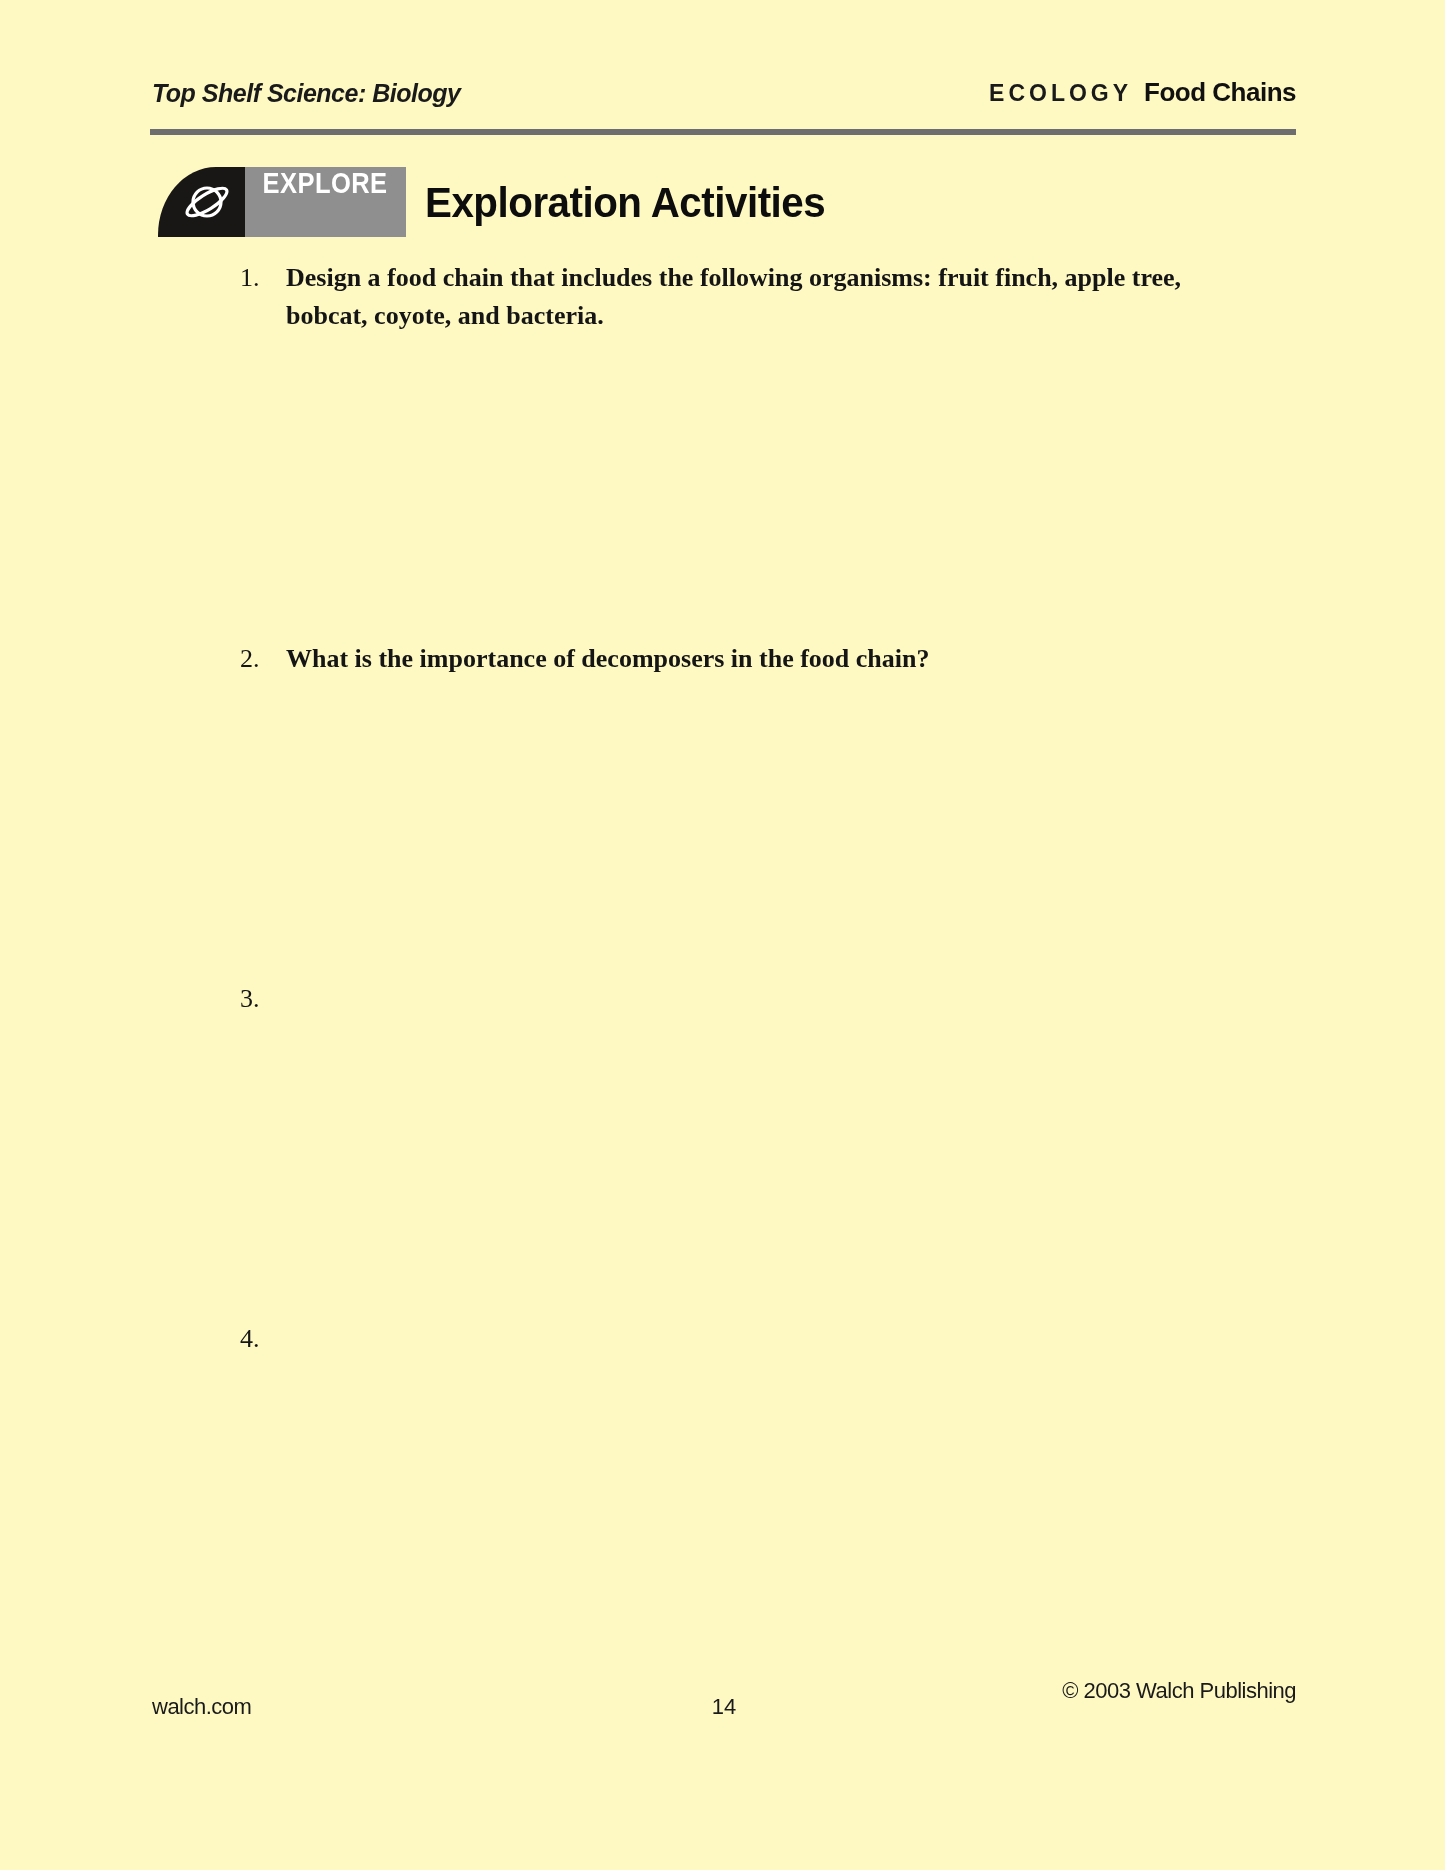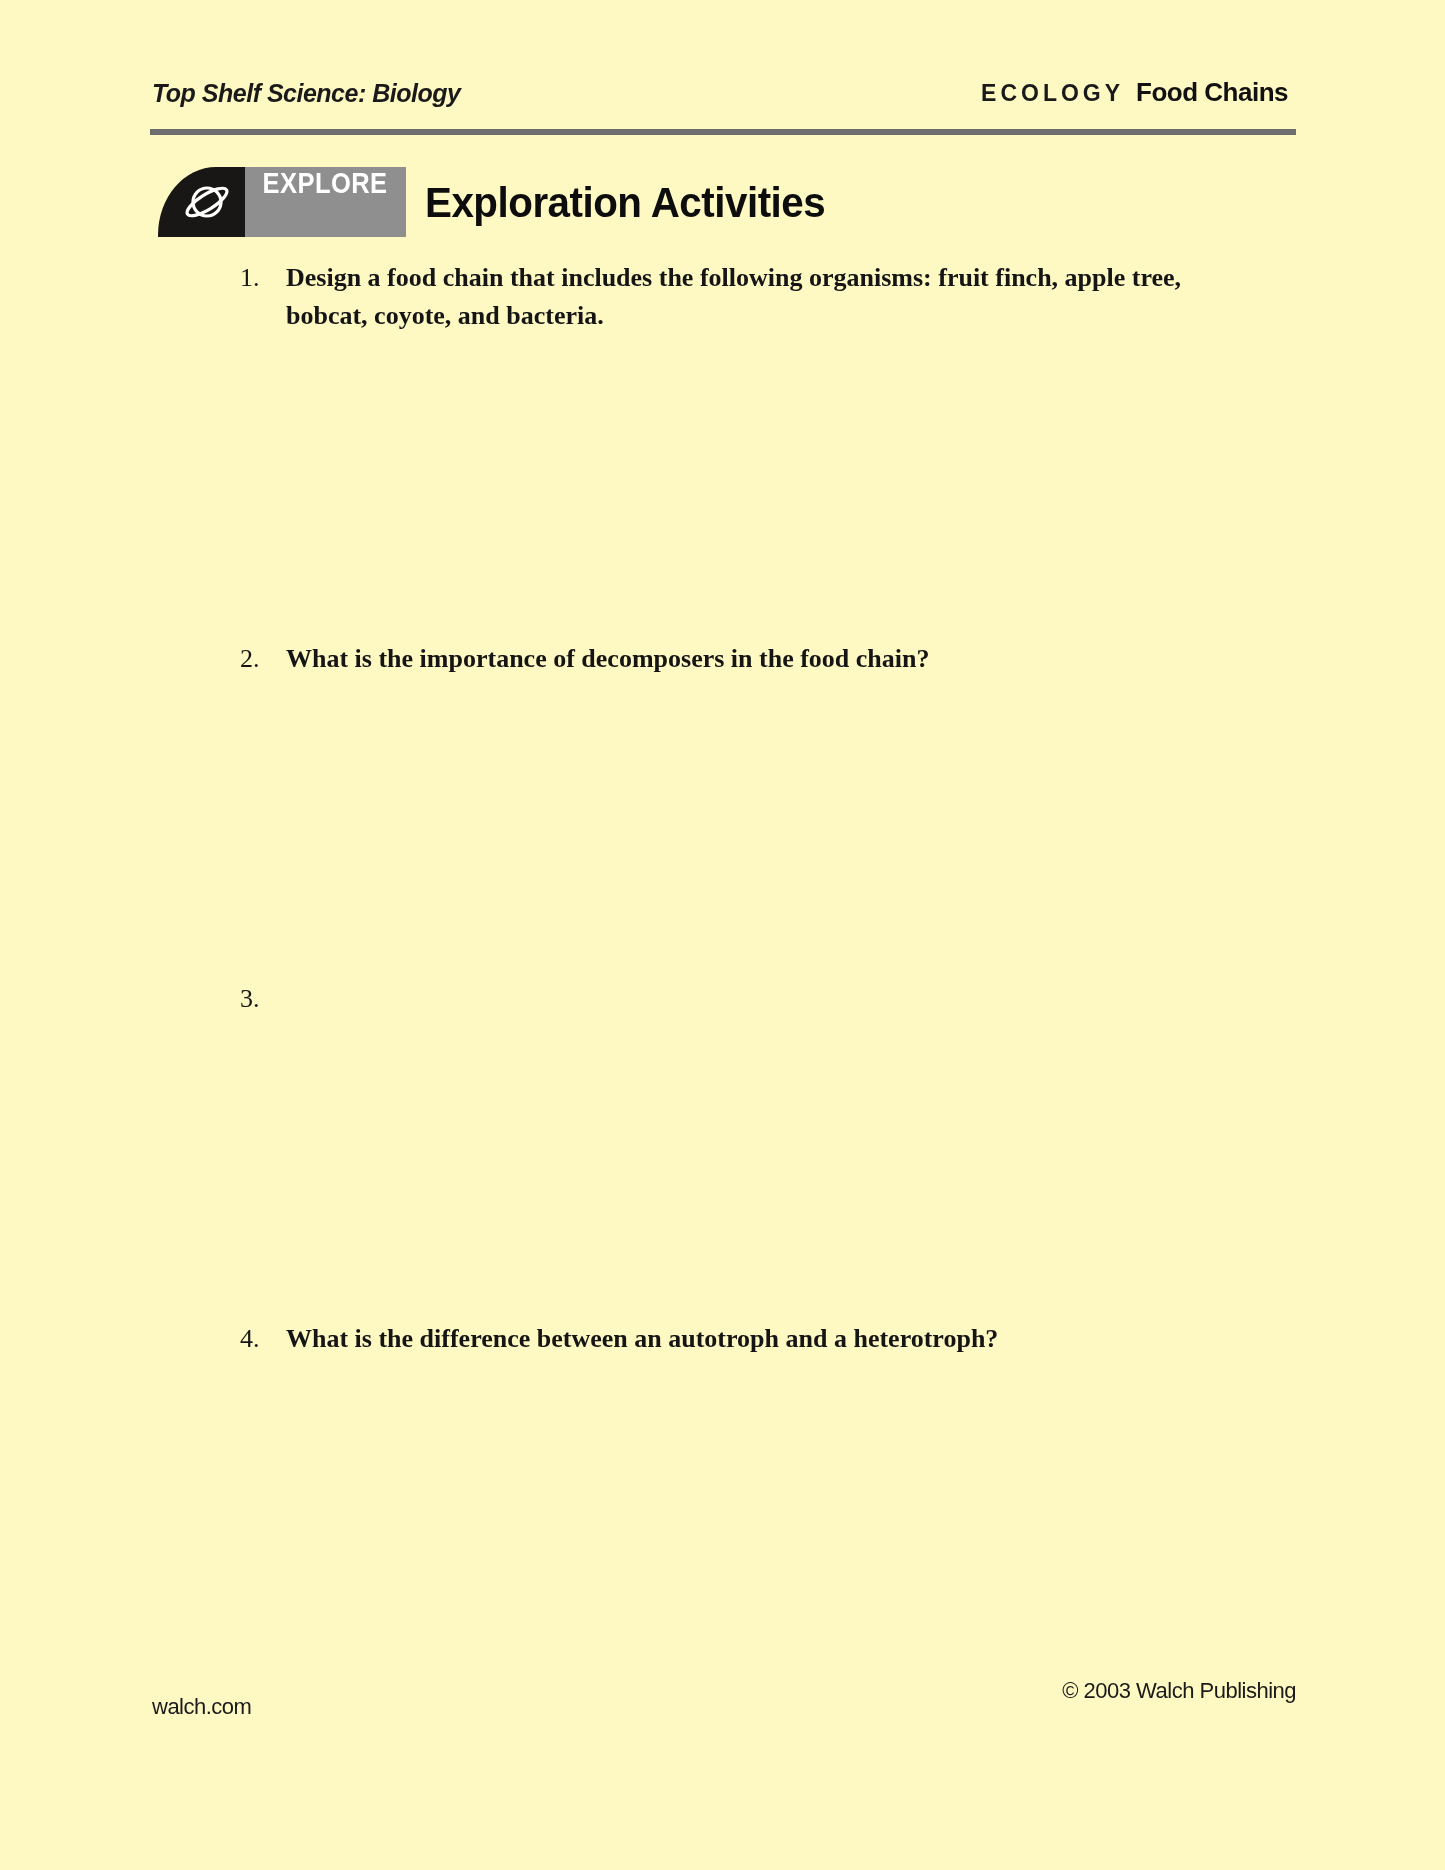--- a/index.html
+++ b/index.html
@@ -32,21 +32,21 @@
     bottom: 0;
     font-family: "Liberation Sans", sans-serif;
     font-style: italic;
     font-weight: 600;
     font-size: 25px;
     letter-spacing: -0.5px;
     color: #1a1a1a;
   }
   .rh-right {
     position: absolute;
-    right: 8px;
+    right: 0;
     bottom: 0;
     white-space: nowrap;
   }
   .rh-section {
     font-family: "Liberation Sans", sans-serif;
     font-weight: 700;
     font-size: 23px;
     letter-spacing: 4px;
     color: #1a1a1a;
   }
@@ -217,21 +217,21 @@
     <span class="q-num">2.</span>
     <span class="q-text">What is the importance of decomposers in the food chain?</span>
   </div>
 
   <div class="question q3">
     <span class="q-num">3.</span>
   </div>
 
   <div class="question q4">
     <span class="q-num">4.</span>
-    <span class="q-text">What is the difference between an autotroph and a heterotroph?</span>
   </div>
 
   <div class="page-footer">
     <span class="pf-left">walch.com</span>
+    <span class="pf-center">14</span>
     <span class="pf-right">© 2003 Walch Publishing</span>
   </div>
 
 </div>
 
 </body></html>

